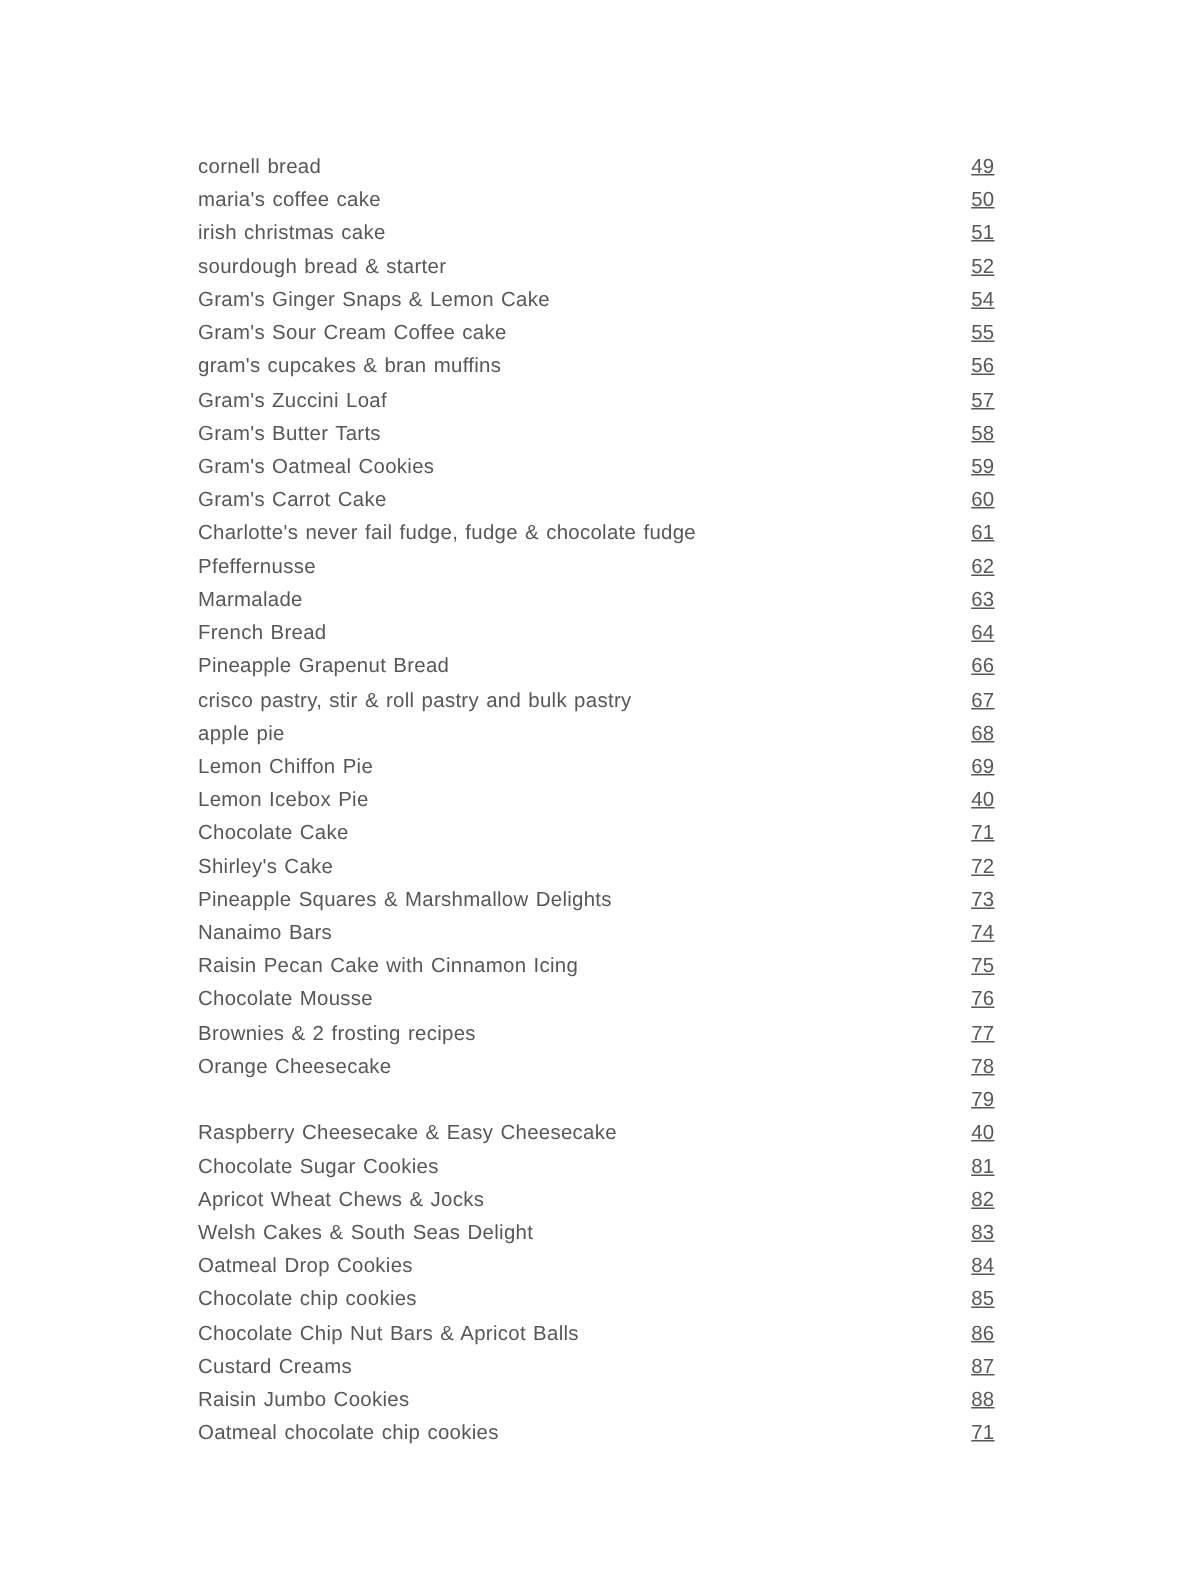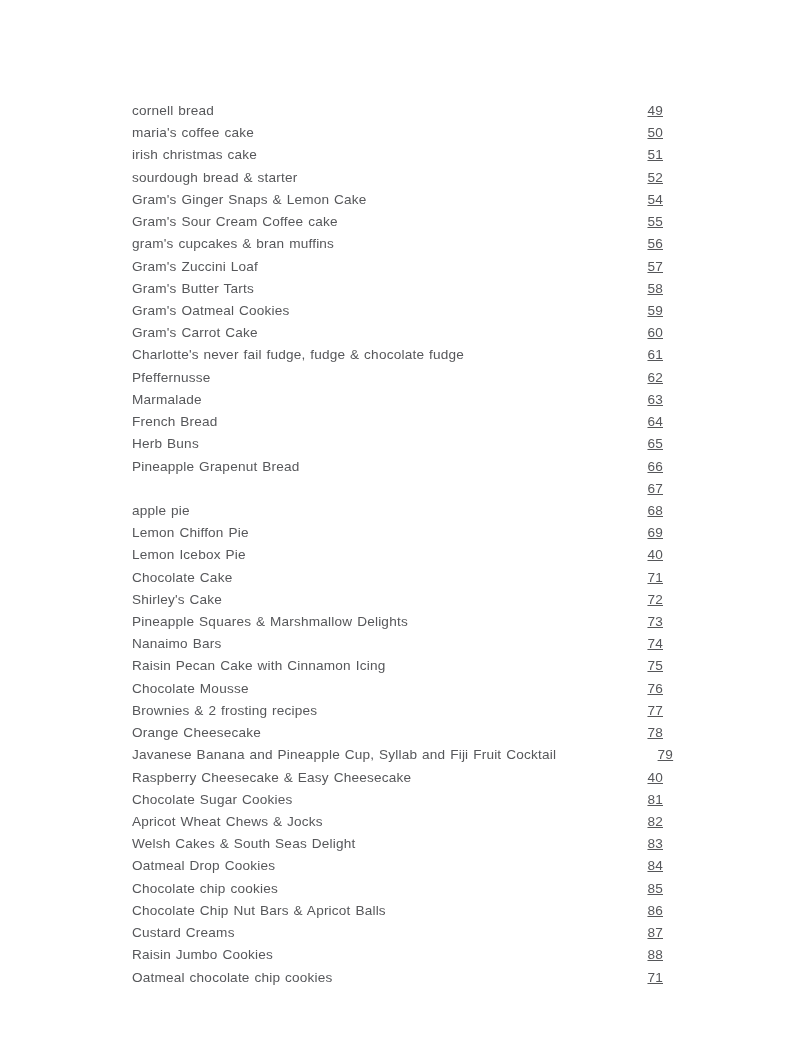--- a/index.html
+++ b/index.html
@@ -147,33 +147,29 @@
         <span class="toc-leader"></span>
         <span class="toc-page">63</span>
       </div>
 
       <div class="toc-row">
         <span class="toc-title">French Bread</span>
         <span class="toc-leader"></span>
         <span class="toc-page">64</span>
       </div>
 
-      <div class="toc-row">
-        <span class="toc-title">Herb Buns</span>
-        <span class="toc-leader"></span>
-        <span class="toc-page">65</span>
-      </div>
 
       <div class="toc-row">
         <span class="toc-title">Pineapple Grapenut Bread</span>
         <span class="toc-leader"></span>
         <span class="toc-page">66</span>
       </div>
 
       <div class="toc-row">
+        <span class="toc-title">crisco pastry, stir &amp; roll pastry and bulk pastry</span>
         <span class="toc-leader"></span>
         <span class="toc-page">67</span>
       </div>
 
       <div class="toc-row">
         <span class="toc-title">apple pie</span>
         <span class="toc-leader"></span>
         <span class="toc-page">68</span>
       </div>
 
@@ -231,21 +227,20 @@
         <span class="toc-page">77</span>
       </div>
 
       <div class="toc-row">
         <span class="toc-title">Orange Cheesecake</span>
         <span class="toc-leader"></span>
         <span class="toc-page">78</span>
       </div>
 
       <div class="toc-row">
-        <span class="toc-title">Javanese Banana and Pineapple Cup, Syllab and Fiji Fruit Cocktail</span>
         <span class="toc-leader"></span>
         <span class="toc-page">79</span>
       </div>
 
       <div class="toc-row">
         <span class="toc-title">Raspberry Cheesecake &amp; Easy Cheesecake</span>
         <span class="toc-leader"></span>
         <span class="toc-page">40</span>
       </div>
 

